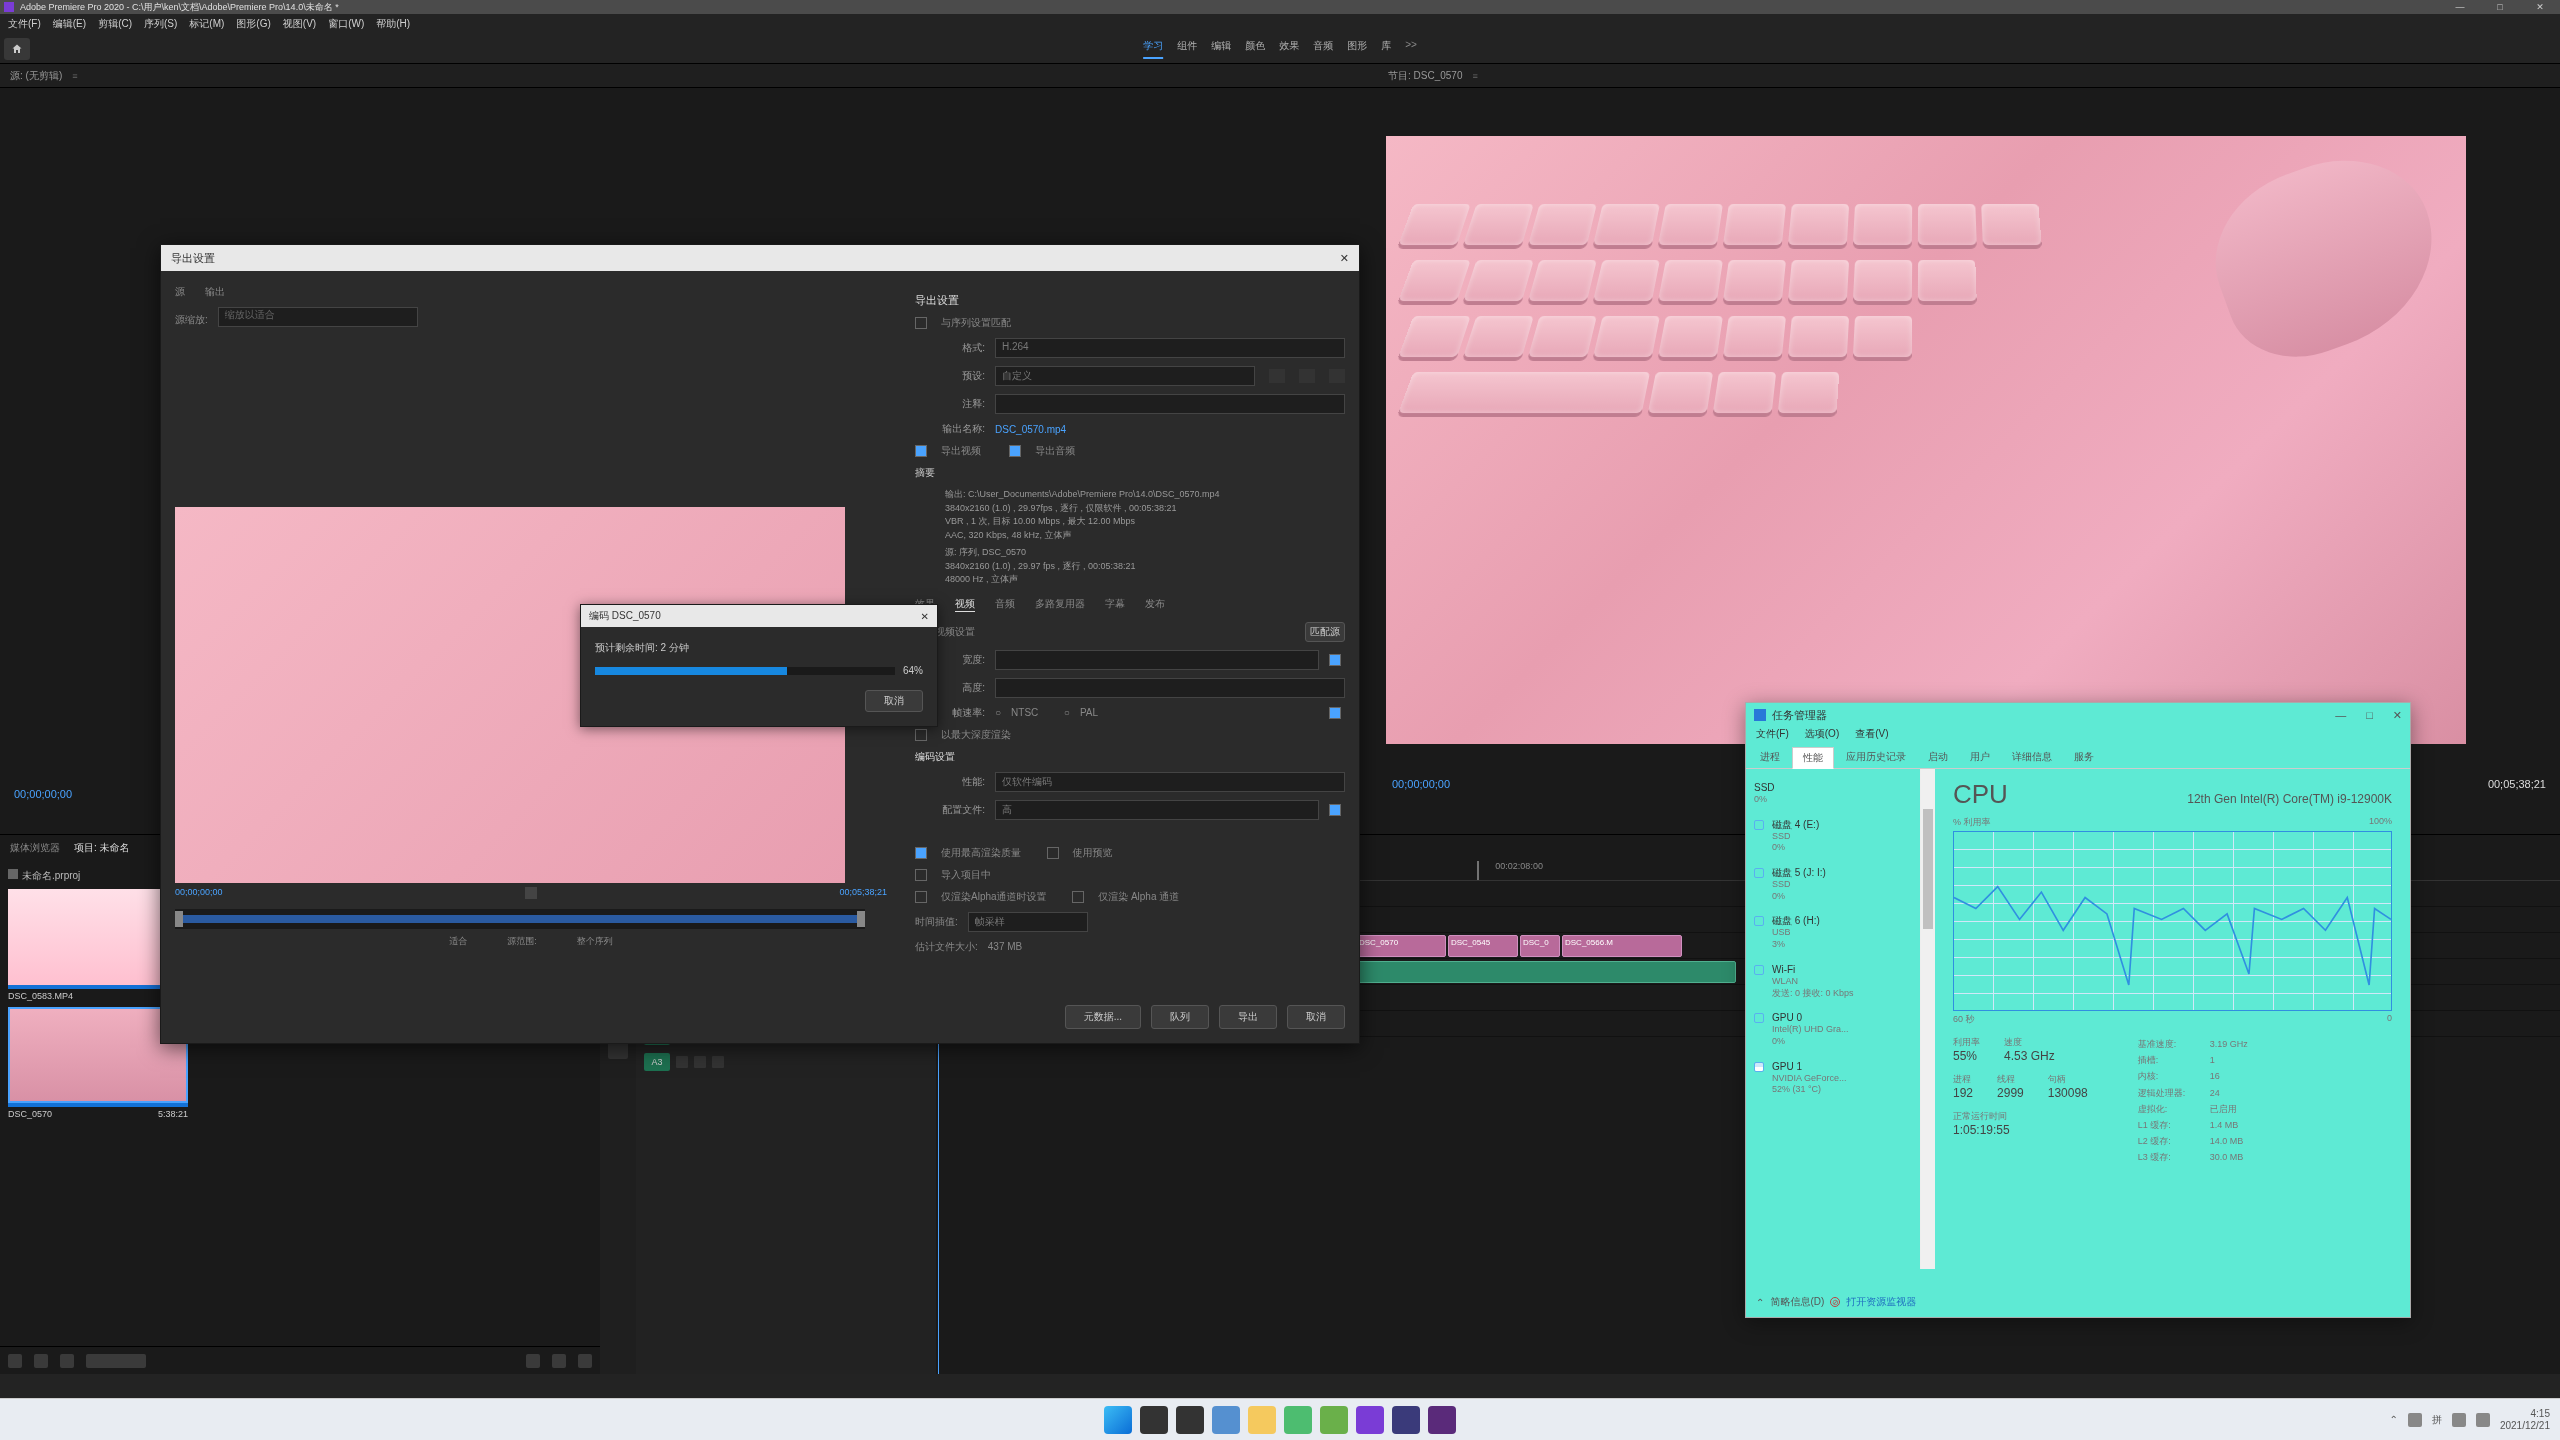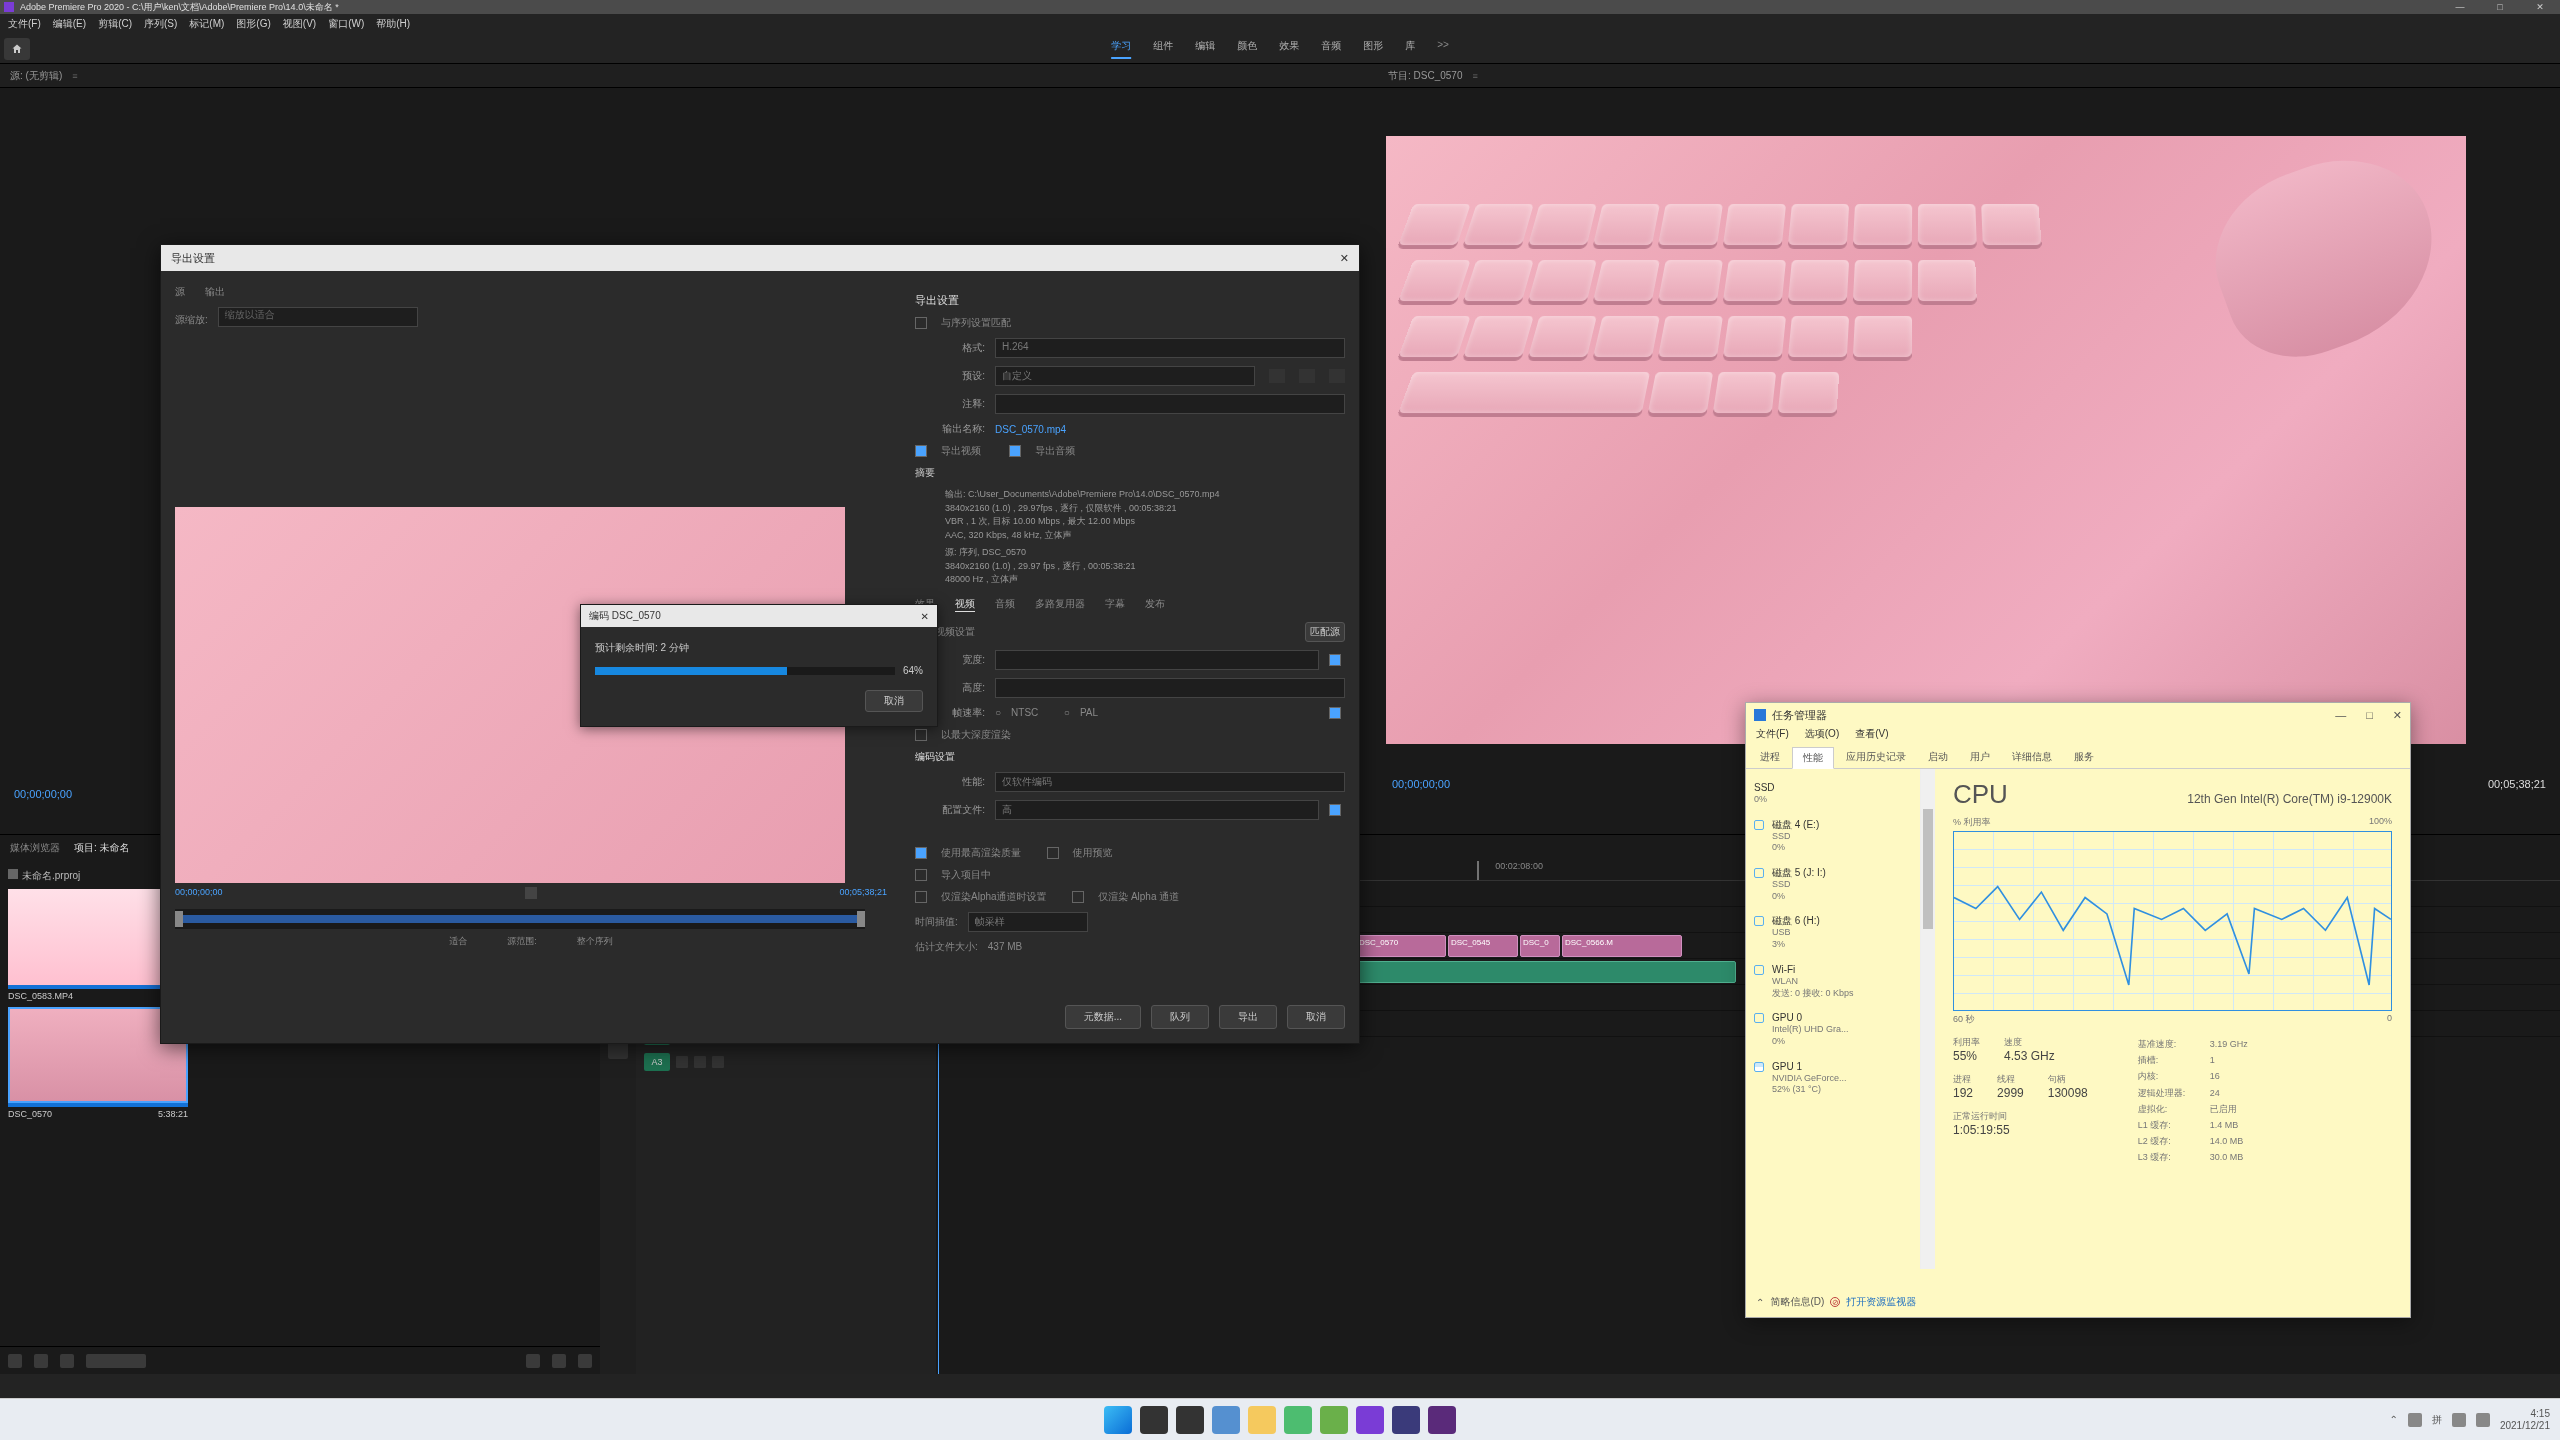--- a/index.html
+++ b/index.html
@@ -11,21 +11,21 @@
 .winbtns{position:absolute;right:0;top:0;display:flex}
 .winbtns span{width:40px;height:14px;color:#ccc;font-size:9px;text-align:center;line-height:14px}
 
 
 .menubar{height:20px;background:#232323;display:flex;align-items:center;padding:0 8px;color:#d0d0d0;font-size:10px;gap:12px}
 
 
 .homerow{height:30px;background:#232323;border-bottom:1px solid #000;display:flex;align-items:center;position:relative}
 .homerow .home{width:26px;height:22px;background:#383838;margin-left:4px;border-radius:3px;display:flex;align-items:center;justify-content:center}
 .homerow .home svg{width:12px;height:12px;fill:#ccc}
-.workspace-tabs{position:absolute;left:50%;transform:translateX(-50%);display:flex;gap:22px;color:#b0b0b0;font-size:10px}
+.workspace-tabs{position:absolute;left:50%;transform:translateX(-50%);display:flex;gap:14px;color:#b0b0b0;font-size:10px}
 .workspace-tabs .active{color:#4aa3ff;border-bottom:2px solid #4aa3ff;padding-bottom:4px}
 .workspace-tabs .overflow{color:#888}
 
 
 .panel-head{height:24px;background:#1f1f1f;border-bottom:1px solid #000;display:flex;align-items:center;padding:0 10px;color:#999;font-size:10px;gap:10px}
 .panel-head .x{font-size:9px;color:#666}
 
 
 .maingrid{display:flex;height:770px}
 .left-col{width:1378px;display:flex;flex-direction:column}
@@ -128,21 +128,21 @@
 
 .enc-dlg{position:absolute;left:580px;top:604px;width:358px;background:#2b2b2b;border:1px solid #1a1a1a;z-index:30;box-shadow:0 2px 12px rgba(0,0,0,.5)}
 .enc-title{height:22px;background:#e8e8e8;color:#333;font-size:10px;display:flex;align-items:center;padding:0 8px;justify-content:space-between}
 .enc-body{padding:14px;color:#ccc;font-size:10px}
 .pbar-wrap{display:flex;align-items:center;gap:8px;margin-top:10px}
 .pbar{flex:1;height:8px;background:#1a1a1a;position:relative}
 .pbar .fill{position:absolute;left:0;top:0;bottom:0;width:64%;background:#1788e0}
 .enc-btn{float:right;margin-top:14px;padding:3px 18px;background:#3a3a3a;color:#ccc;font-size:10px;border:1px solid #555;border-radius:3px}
 
 
-.taskmgr{position:absolute;left:1745px;top:702px;width:666px;height:616px;background:#fef9c3;border:1px solid #aaa;box-shadow:0 4px 20px rgba(0,0,0,.4);z-index:40;font-size:11px;color:#333}
+.taskmgr{position:absolute;left:1745px;top:702px;width:666px;height:616px;background:#5eead4;border:1px solid #aaa;box-shadow:0 4px 20px rgba(0,0,0,.4);z-index:40;font-size:11px;color:#333}
 .tm-title{height:24px;display:flex;align-items:center;padding:0 8px;gap:6px}
 .tm-title .ico{width:12px;height:12px;background:#2878d8}
 .tm-wb{margin-left:auto;display:flex;gap:20px;color:#555}
 .tm-menu{height:20px;display:flex;gap:16px;padding:0 10px;font-size:10px;color:#333}
 .tm-tabs{height:22px;display:flex;gap:2px;padding:0 4px;border-bottom:1px solid #ccc;font-size:10px}
 .tm-tabs span{padding:3px 10px;color:#555}
 .tm-tabs .on{border:1px solid #ccc;border-bottom:1px solid #fff;background:#fff;margin-bottom:-1px}
 .tm-body{display:flex;height:500px}
 .tm-left{width:175px;border-right:1px solid #eee;overflow-y:auto;padding:6px 4px}
 .tm-item{padding:6px 4px;display:flex;gap:8px;align-items:flex-start;font-size:10px}

